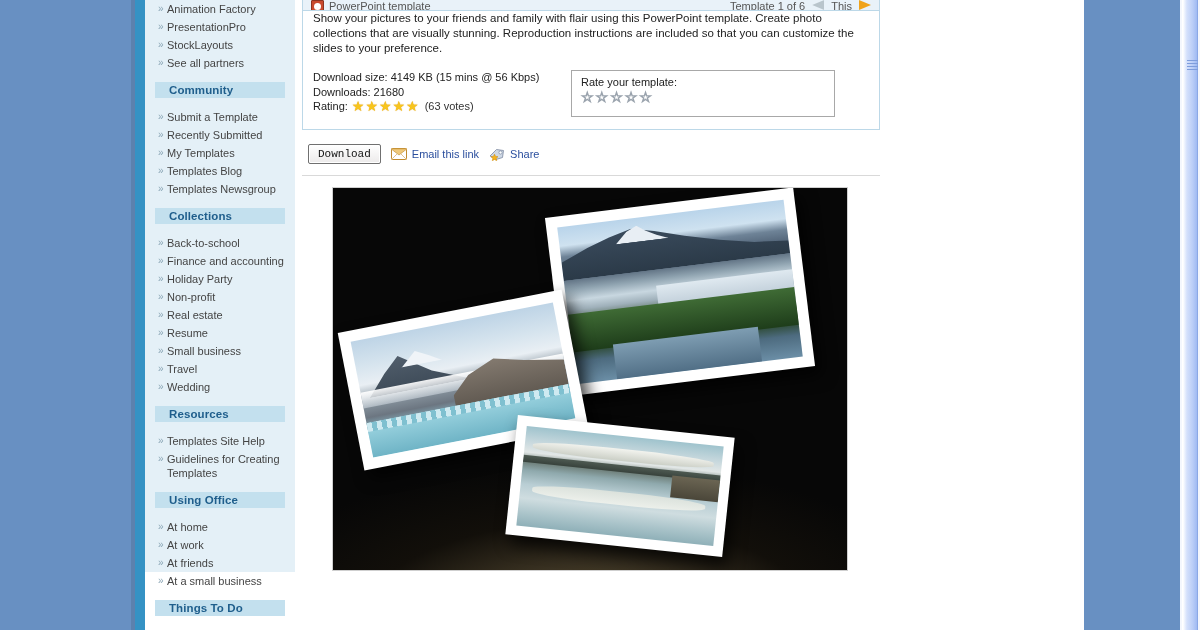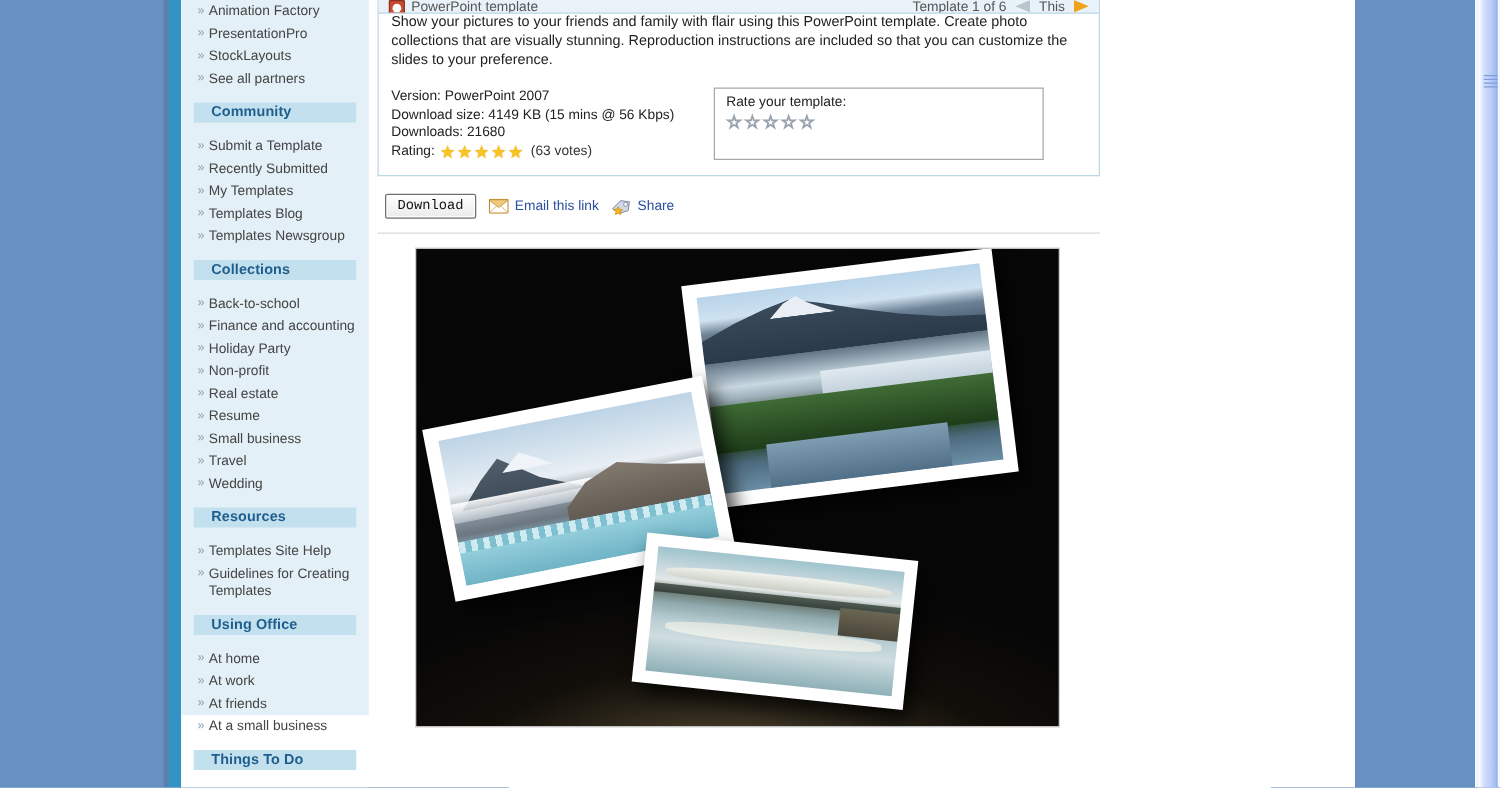--- a/index.html
+++ b/index.html
@@ -232,24 +232,20 @@
             <span class="arrow-next"></span>
           </div>
         </div>
       </div>
 
       <div class="about-body">Show your pictures to your friends and family with flair using this PowerPoint template. Create photo collections that are visually stunning. Reproduction instructions are included so that you can customize the slides to your preference.</div>
 
       <div class="meta-row">
         <div class="meta-left">
           <div>
-            <span>Version:</span>
-            <span>PowerPoint 2007</span>
-          </div>
-          <div>
             <span>Download size:</span>
             <span>4149 KB (15 mins @ 56 Kbps)</span>
           </div>
           <div>
             <span>Downloads:</span>
             <span>21680</span>
           </div>
           <div class="rating-line">
             <span>Rating:</span>
             <span class="stars" id="rating-stars">

